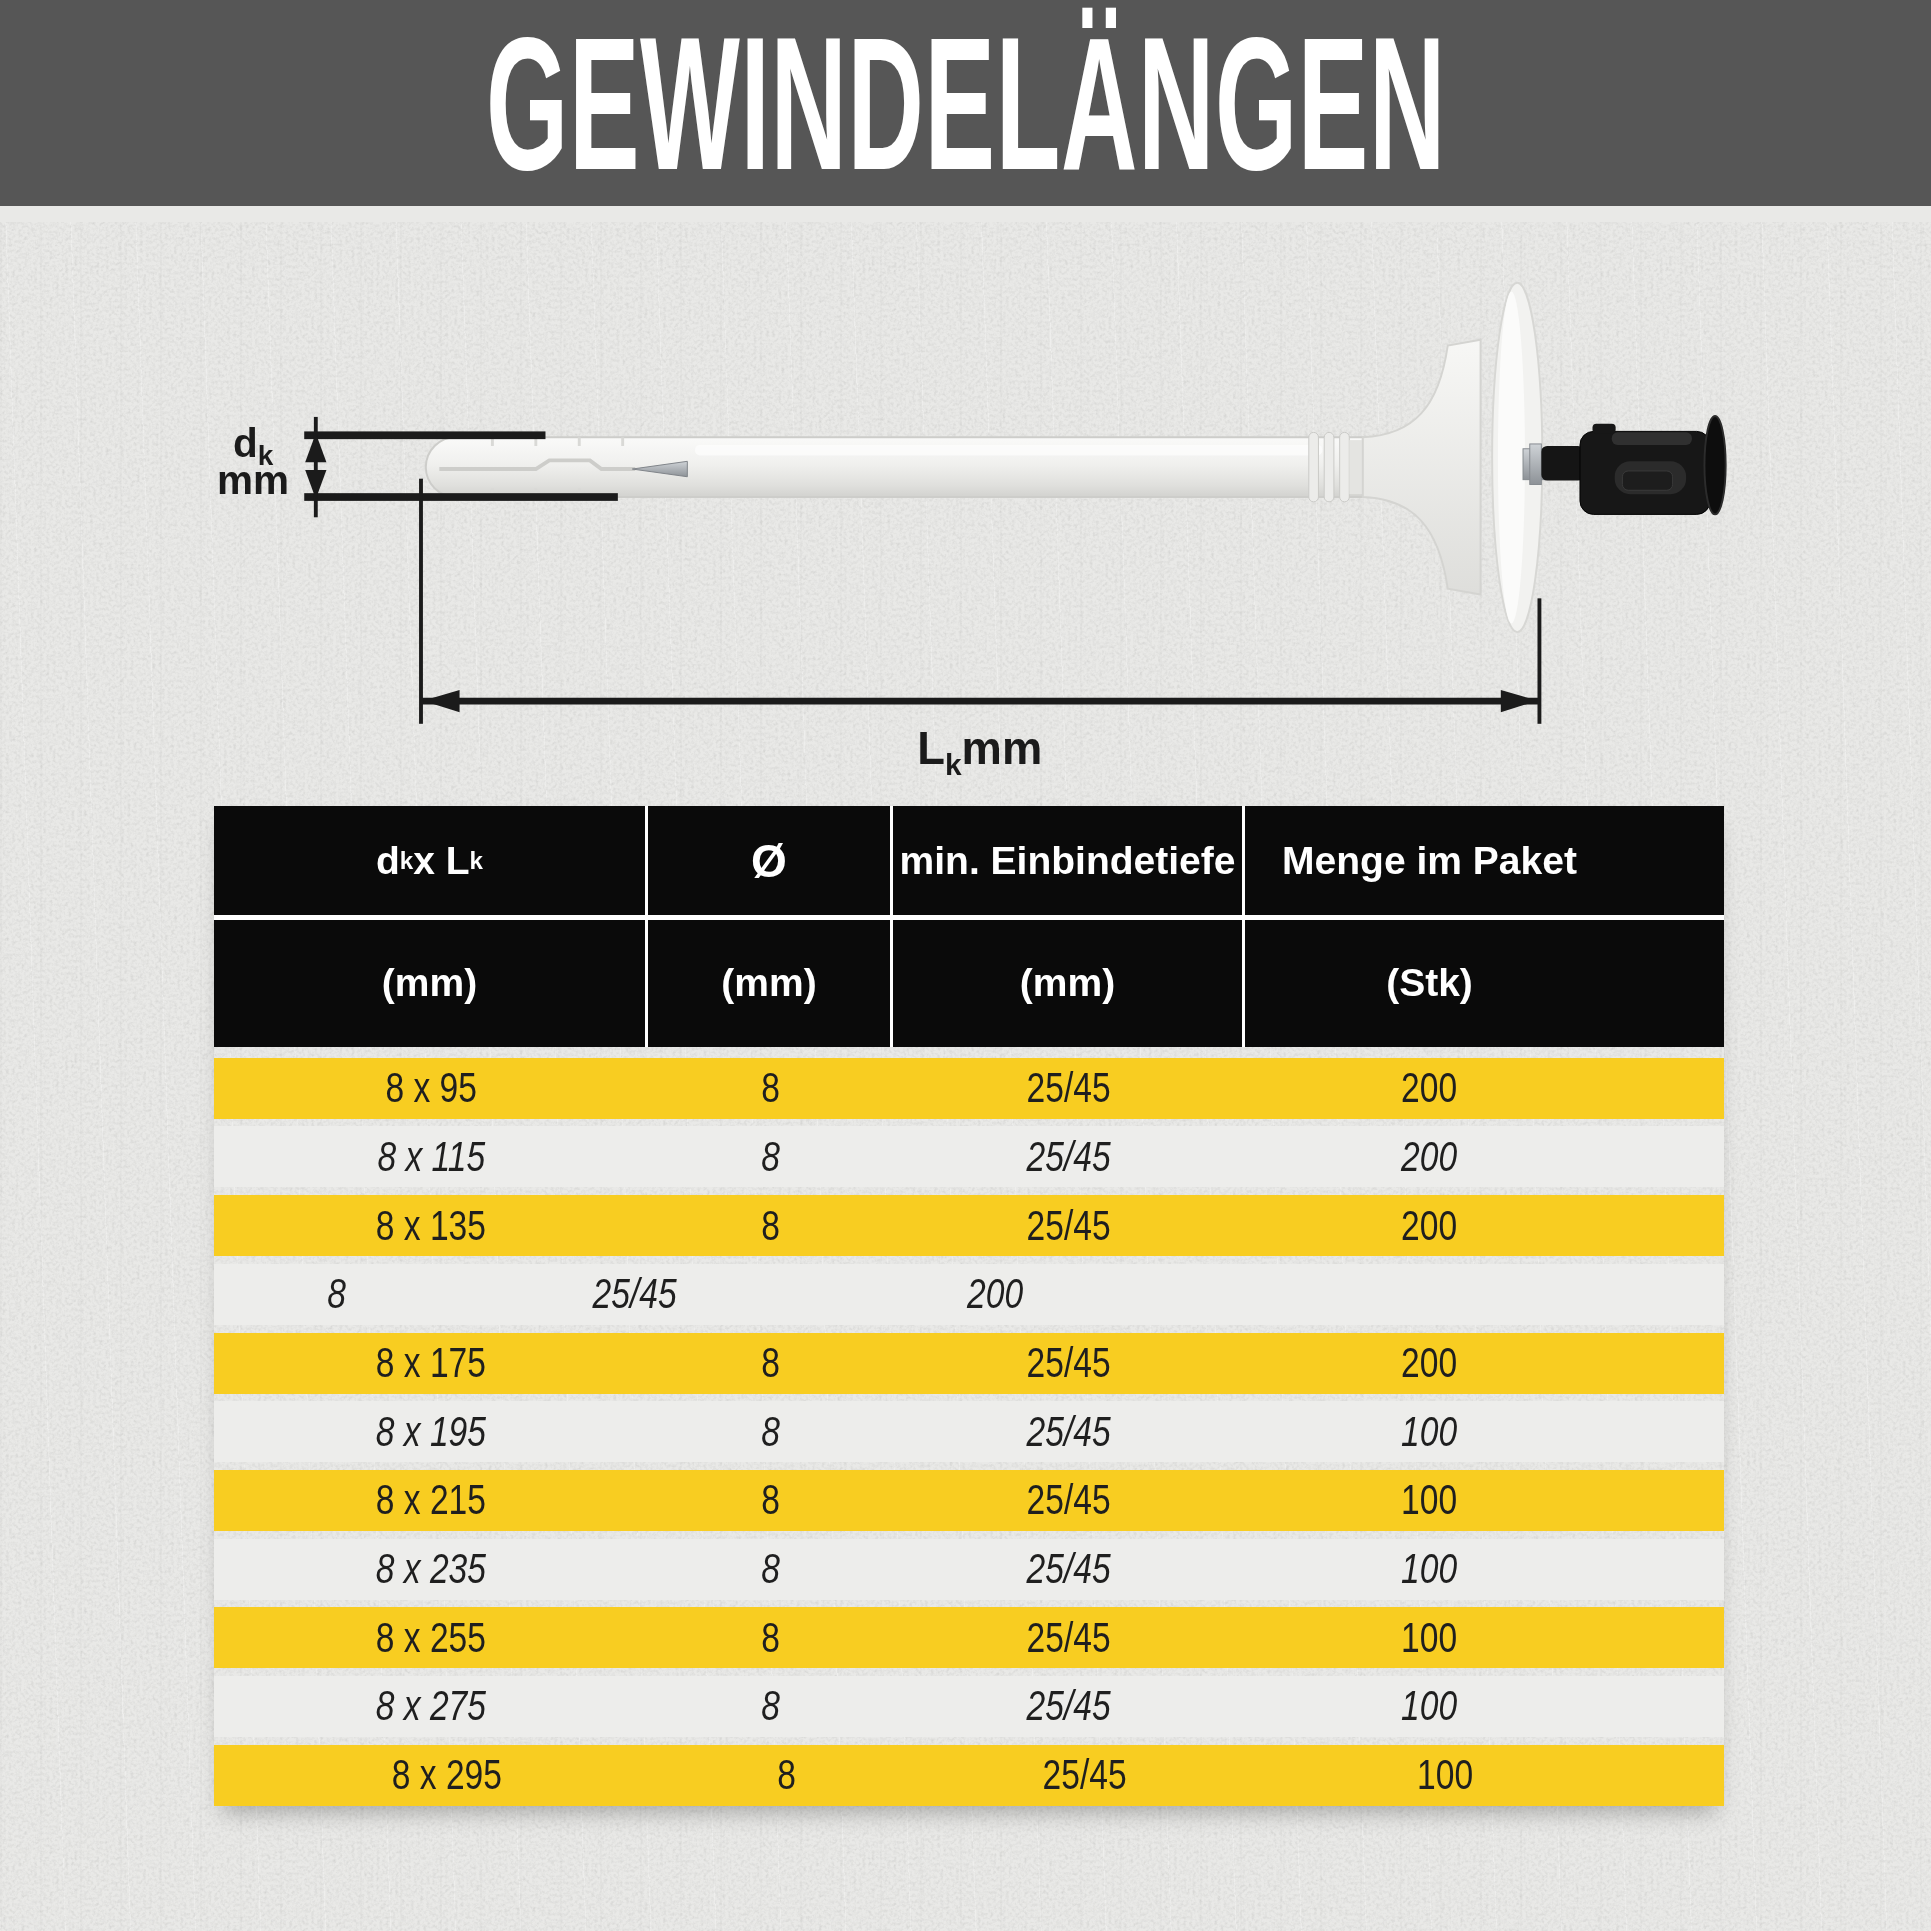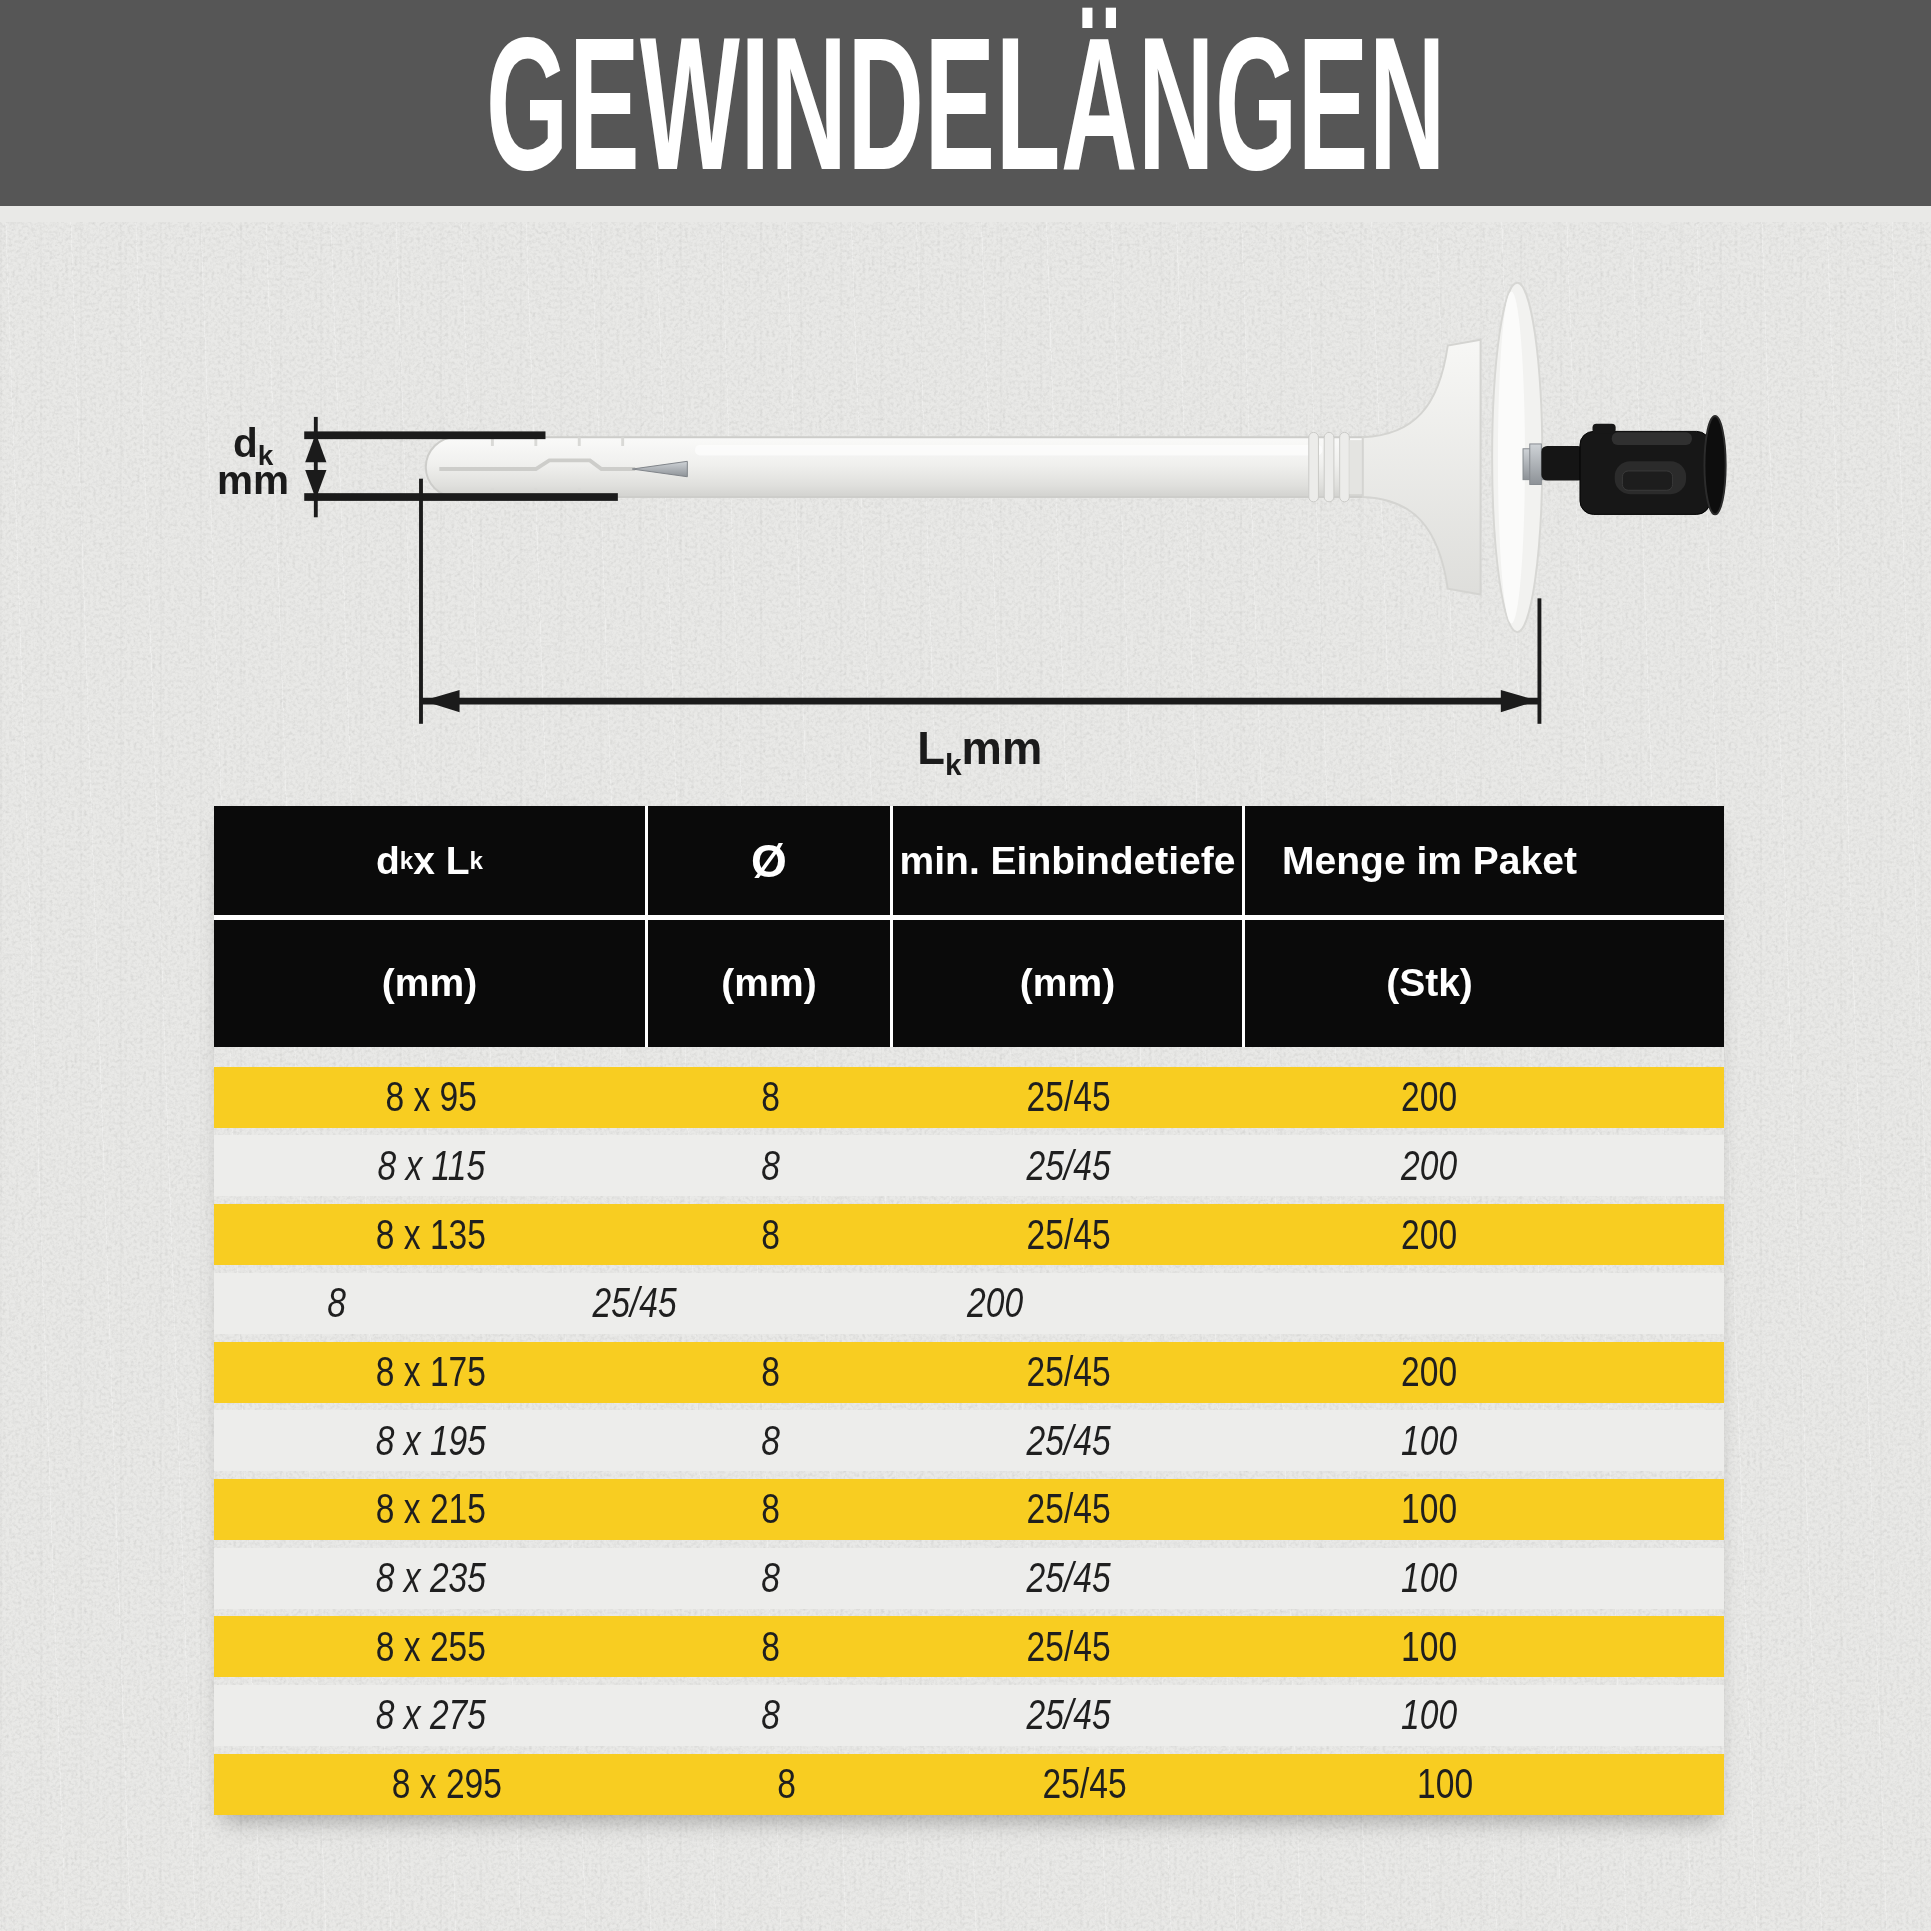--- a/index.html
+++ b/index.html
@@ -30,21 +30,21 @@
   .h1{height:109px;}
   .h2{height:127px;}
   .hsep{height:4.8px;background:#fff;}
   .hcell{display:flex;align-items:center;justify-content:center;box-sizing:border-box;
          font-weight:bold;font-size:39px;}
   .hcell.bdr{border-right:3.9px solid #fff;}
   .c0{width:434px;} .c1{width:245px;} .c2{width:352px;} .c3{width:369px;}
   .sub{font-size:0.62em;vertical-align:-0.28em;}
   .dia-sym{font-size:46px;}
 
-  .rows{margin-top:20px;}
+  .rows{margin-top:11px;}
   .trow{display:flex;height:61px;margin-bottom:7.7px;}
   .trow:last-child{margin-bottom:0;padding-left:16px;}
   .trow.yellow{background:var(--yellow,#F8CD21);}
   .trow.gray{background:var(--gray,#EDEDEB);font-style:italic;}
   .cell{display:flex;align-items:center;justify-content:center;box-sizing:border-box;
         color:var(--textdark,#1f1f1f);font-size:42px;}
   .cond{display:inline-block;transform:scaleX(0.80);transform-origin:50% 50%;white-space:nowrap;}
 </style>
 </head>
 <body>

